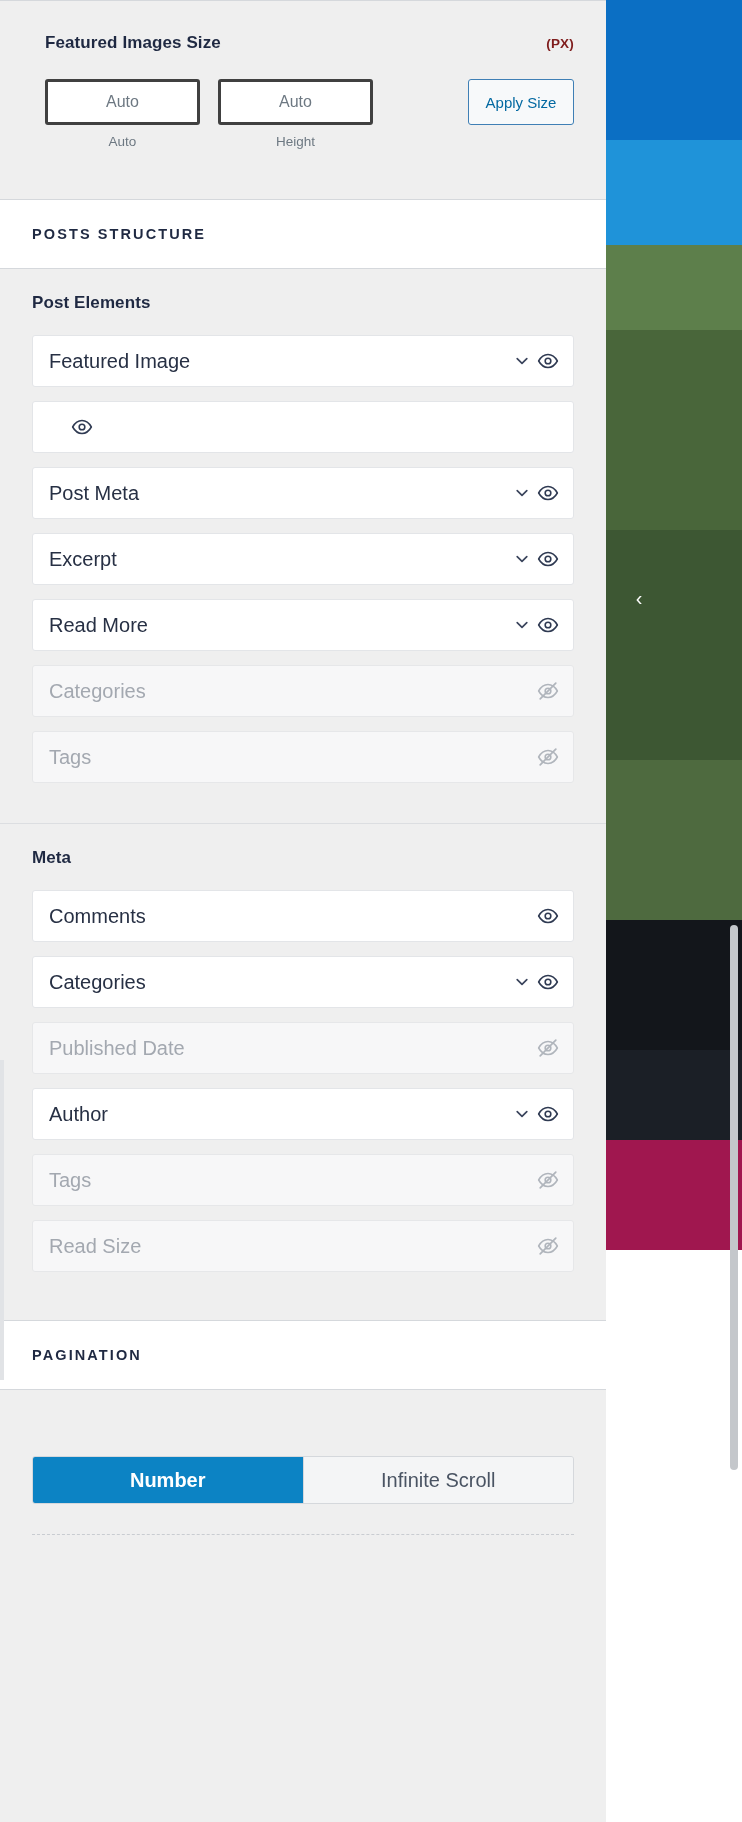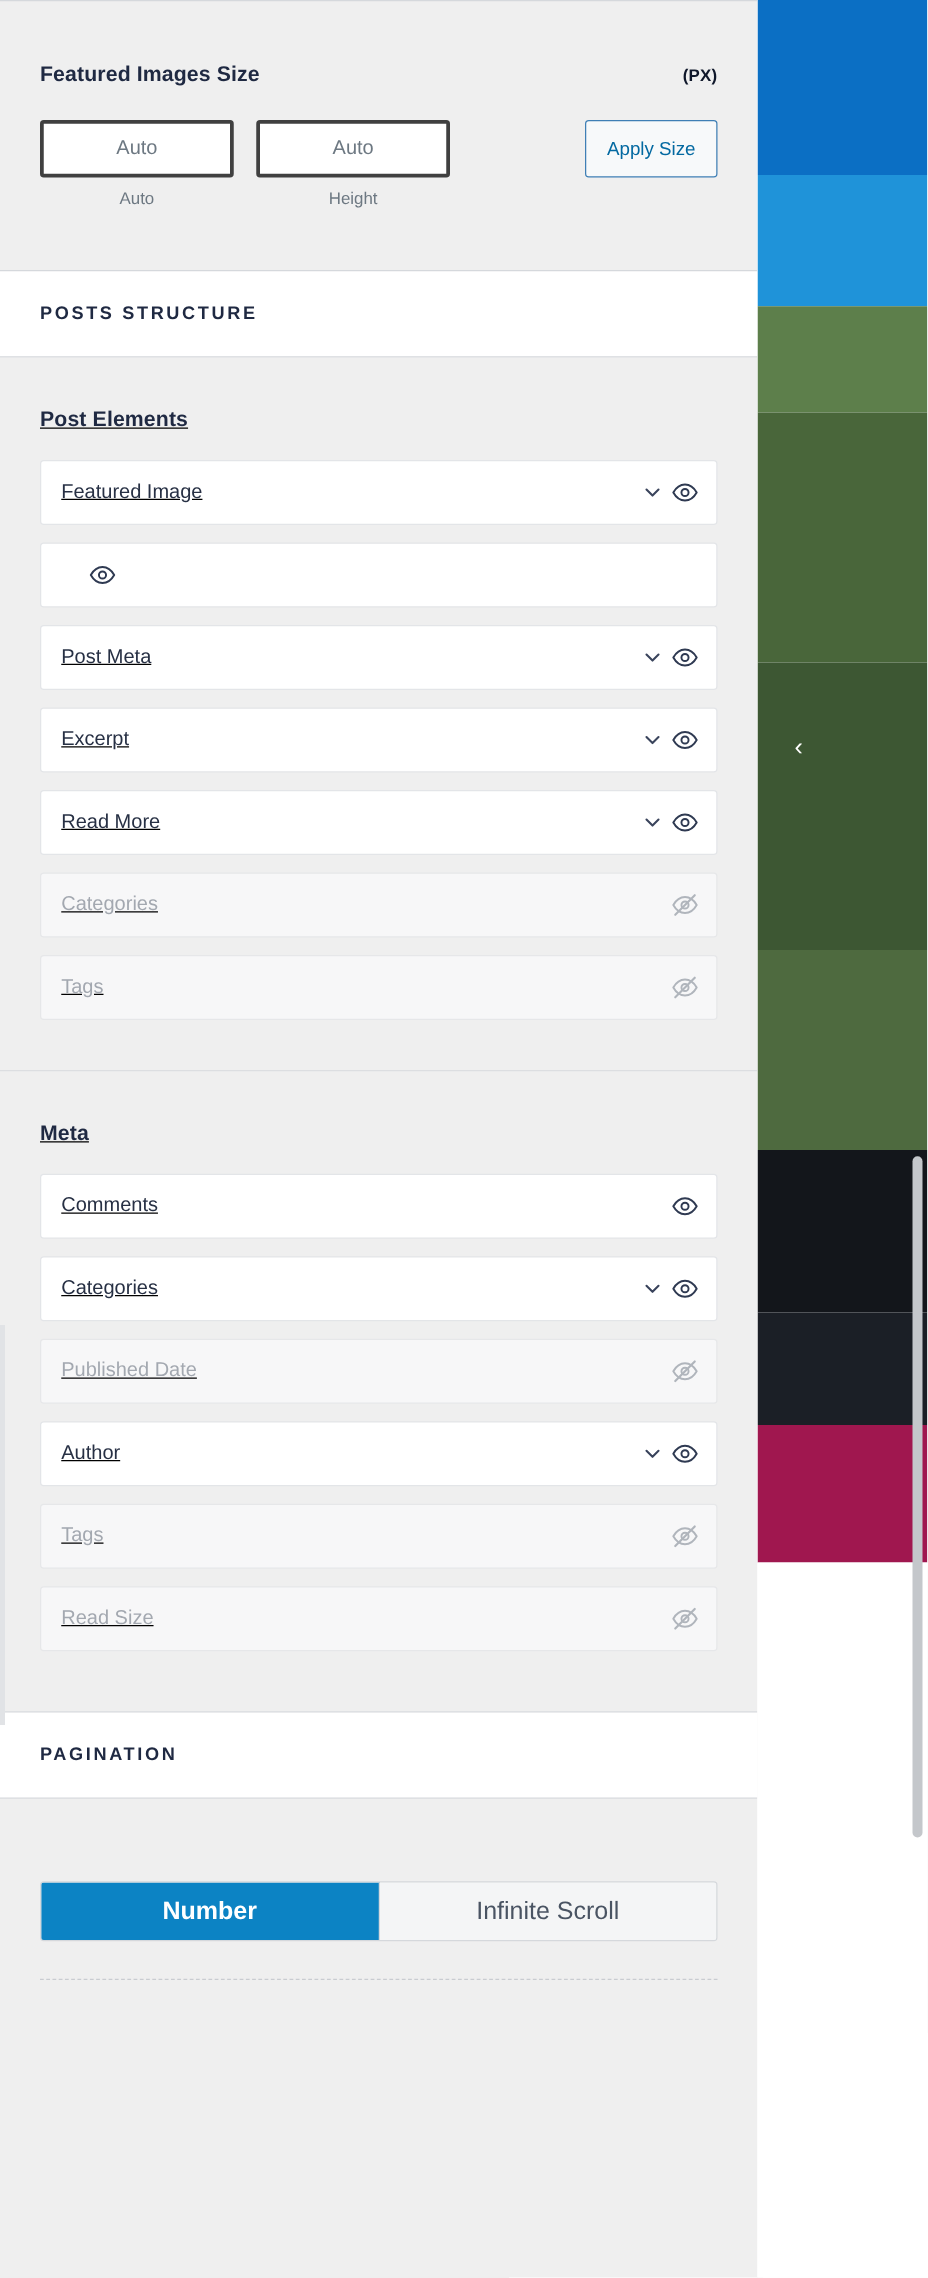--- a/index.html
+++ b/index.html
@@ -40,24 +40,24 @@
 
   .block { padding: 0 32px; }
   .block-title {
     font-size: 17px;
     color: #1f2942;
     font-weight: 600;
     letter-spacing: .1px;
   }
 
   
-  .fis-wrap { padding-top: 50px; }
+  .fis-wrap { padding-top: 33px; margin-left: 13px; }
   .fis-head { display: flex; align-items: baseline; justify-content: space-between; }
   .px-label {
-    font-size: 13.5px; color: #0f172a; font-weight: 600; letter-spacing: .2px;
+    font-size: 13.5px; color: #7f1d1d; font-weight: 600; letter-spacing: .2px;
   }
   .fis-row {
     display: flex; align-items: flex-start; margin-top: 26px;
   }
   .size-field { width: 155px; margin-right: 18px; }
   .size-input {
     width: 155px; height: 46px;
     background: #ffffff;
     border: 3px solid #404040;
     border-radius: 3px;
@@ -80,39 +80,39 @@
     border-radius: 3px;
     color: #0369a1;
     font-size: 15px;
     display: flex; align-items: center; justify-content: center;
     cursor: pointer;
     font-family: "Liberation Sans", sans-serif;
   }
   .fis-bottom-space { height: 50px; }
 
   
-  .rep-wrap { padding-top: 40px; text-decoration: underline; }
+  .rep-wrap { padding-top: 24px; }
   .rep-list { margin-top: 22px; }
   .rep-row {
     position: relative;
     height: 52px;
     margin-bottom: 14px;
     background: #ffffff;
     border: 1px solid #e3e5e8;
     border-radius: 3px;
     display: flex; align-items: center;
     padding: 0 14px 0 16px;
     cursor: pointer;
   }
   .rep-row.disabled {
     background: #f7f7f8;
     border-color: #e6e7e9;
   }
   .rep-label {
-    font-size: 16px; color: #2b3murmur;
+    font-size: 20px; color: #2b3murmur;
     color: #273044;
     flex: 1;
   }
   .rep-row.disabled .rep-label { color: #a3a8b0; }
 
   .icon-btn {
     width: 30px; height: 30px;
     display: flex; align-items: center; justify-content: center;
     cursor: pointer;
   }

